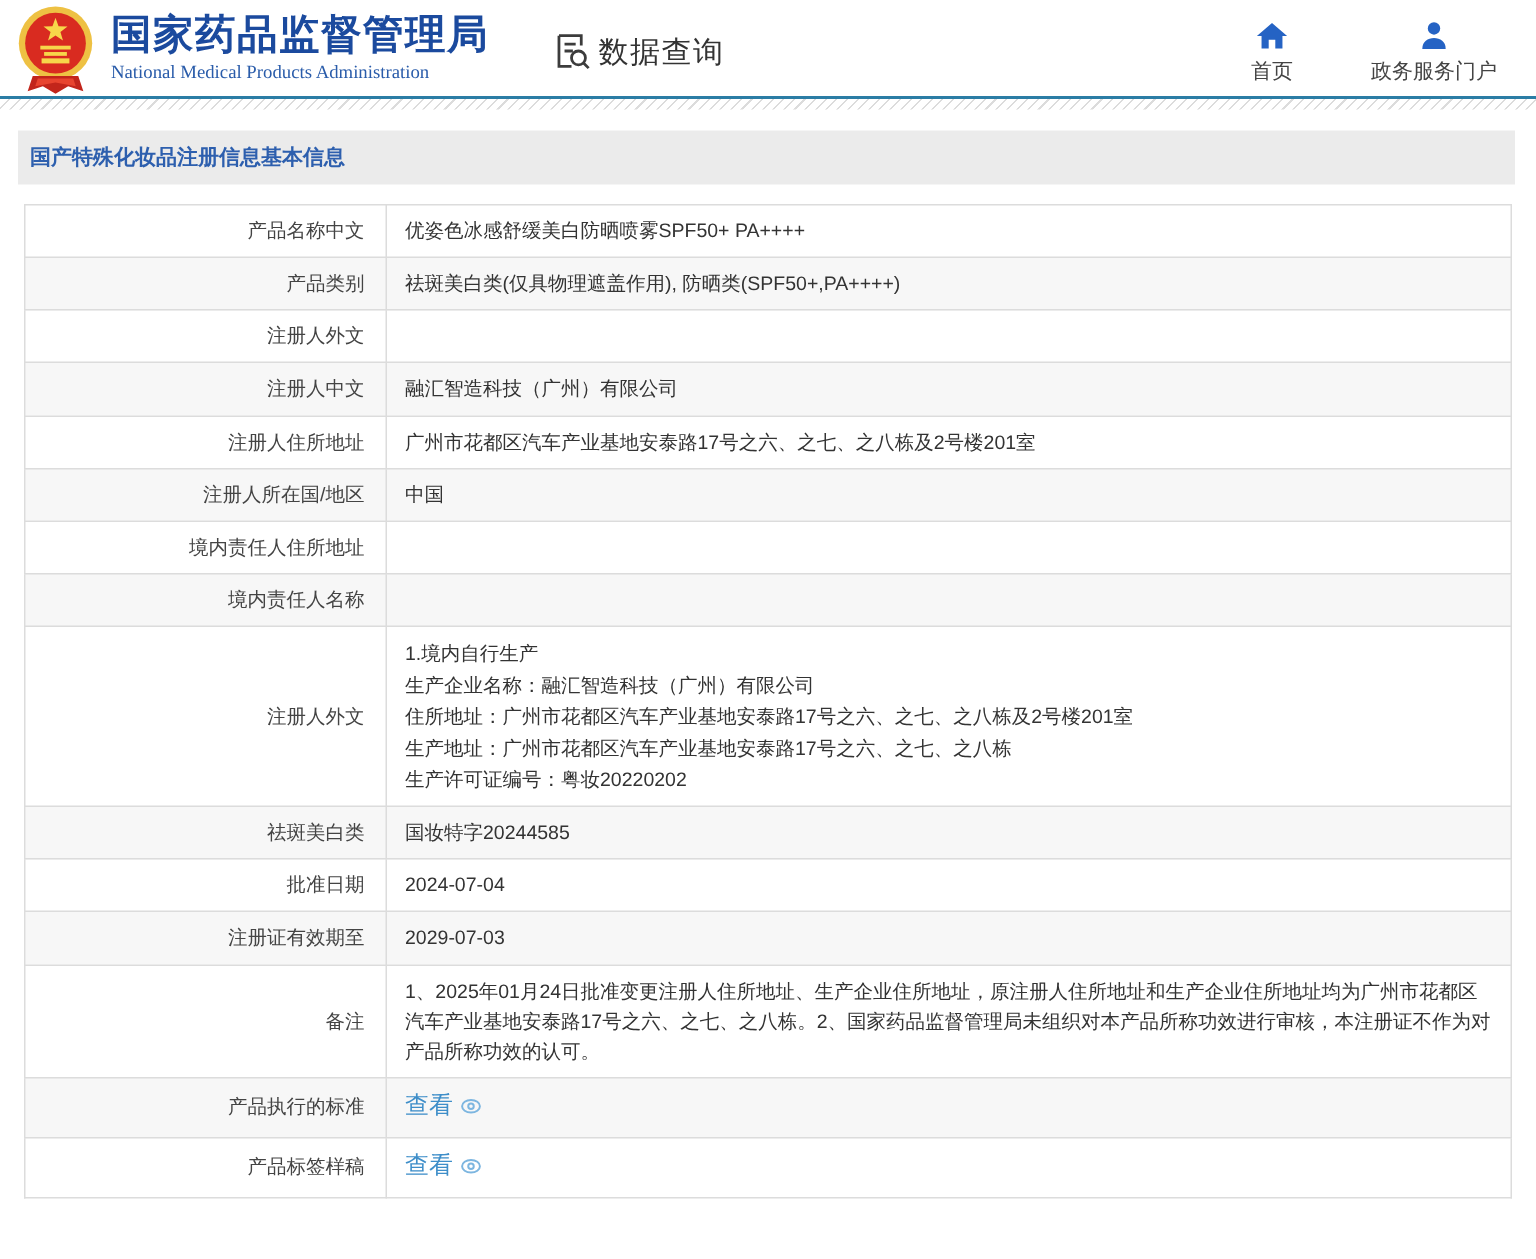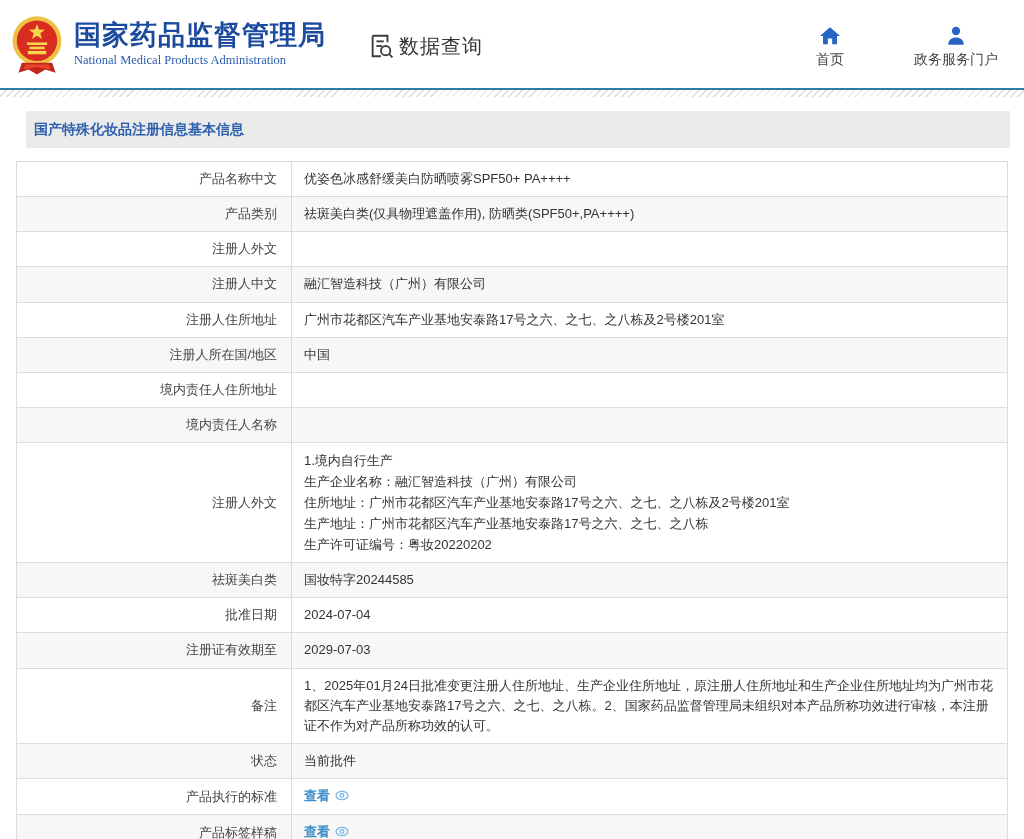--- a/index.html
+++ b/index.html
@@ -1,51 +1,51 @@
 <!DOCTYPE html>
 <html><head>
 <meta charset="utf-8">
 <style>
   * { margin:0; padding:0; box-sizing:border-box; }
   html,body { width:1024px; height:839px; background:#fff;
     font-family:"Liberation Sans","DejaVu Sans",sans-serif; }
 
   
-  .header { height:88px; background:#fff; display:flex; align-items:center; padding:0 26px 0 10px;justify-content:center; }
+  .header { height:64px; background:#fff; display:flex; align-items:center; padding:0 26px 0 10px;justify-content:center; }
   .emblem { width:54px; height:64px; flex:0 0 auto; margin-top:2px; }
   .org { margin-left:10px; }
   .org-title { font-size:27px; font-weight:bold; color:#1b4a9e; letter-spacing:1px; line-height:1.15; }
   .org-sub { font-size:12.5px; color:#2a5caa; margin-top:2px;font-family:Liberation Serif, serif; }
   .dq { display:flex; align-items:center; margin-left:42px; margin-top:4px;font-family:Liberation Mono, monospace; }
   .dq-icon { width:26px; height:26px; display:inline-block; }
   .dq-text { font-size:20px; color:#333; margin-left:5px; letter-spacing:1px; }
   .spacer { flex:1; }
-  .nav { display:flex; gap:70px; margin-top:6px;font-family:Liberation Mono, monospace; }
+  .nav { display:flex; gap:52px; margin-top:6px;font-family:Liberation Mono, monospace; }
   .nav-item { display:flex; flex-direction:column; align-items:center; gap:4px; cursor:pointer; }
   .nav-item .ico { width:22px; height:22px; }
   .nav-item .lbl { font-size:14px; color:#444; white-space:nowrap; }
 
   
   .sep-line { height:2px; background:#2b7da5; }
   .sep-hatch { height:7px;
     background:repeating-linear-gradient(135deg,#ffffff 0 4px,#dcdcdc 4px 5px); }
 
   
-  .title-band { margin:14px 14px 0 26px; background:#ebebeb; padding:9px 0 9px 8px; }
+  .title-band { margin:14px 14px 0 12px; background:#ebebeb; padding:9px 0 9px 8px; }
   .page-title { font-size:14px; font-weight:bold; color:#2d5fae; }
 
   
   .tbl-wrap { margin:13px 16px 0 16px; }
   table { width:100%; border-collapse:collapse; border:1px solid #c9c9c9; }
   tr:nth-child(even) { background:#f7f7f7; }
   td { border:1px solid #dcdcdc; font-size:13px; vertical-align:middle; }
-  td.label { width:275px; text-align:right; color:#444; padding:7px 14px 7px 6px; }
+  td.label { width:241px; text-align:right; color:#444; padding:7px 14px 7px 6px; }
   td.value { color:#333; padding:7px 12px; line-height:1.55; }
   td.value .line { line-height:21px; }
-  a.link { color:#3e8ec9; text-decoration:none; font-size:13px;font-weight:bold; }
+  a.link { color:#3e8ec9; text-decoration:none; font-size:16px; }
   .eye { display:inline-block; vertical-align:-1px; margin-left:5px; }
 </style>
 </head>
 <body>
 
 <div class="header">
   <svg class="emblem" viewBox="0 0 64 74">
     <circle cx="32" cy="32" r="29" fill="#eec143"></circle>
     <circle cx="32" cy="32" r="24" fill="#d92b20"></circle>
     <polygon points="32,12 34.4,18.6 41.5,18.8 35.9,23.1 37.9,29.9 32,25.9 26.1,29.9 28.1,23.1 22.5,18.8 29.6,18.6" fill="#f7d64a"></polygon>
@@ -150,24 +150,20 @@
         </tr>
         <tr>
           <td class="label">注册证有效期至</td>
           <td class="value">2029-07-03</td>
         </tr>
         <tr>
           <td class="label">备注</td>
           <td class="value">1、2025年01月24日批准变更注册人住所地址、生产企业住所地址，原注册人住所地址和生产企业住所地址均为广州市花都区汽车产业基地安泰路17号之六、之七、之八栋。2、国家药品监督管理局未组织对本产品所称功效进行审核，本注册证不作为对产品所称功效的认可。</td>
         </tr>
         <tr>
-          <td class="label">状态</td>
-          <td class="value">当前批件</td>
-        </tr>
-        <tr>
           <td class="label">产品执行的标准</td>
           <td class="value"><a href="#" class="link">查看</a><span class="eye"><svg width="14" height="11" viewBox="0 0 16 12" fill="none" stroke="#7db6e0" stroke-width="1.5">
                 <ellipse cx="8" cy="6" rx="6.8" ry="4.8"></ellipse>
                 <circle cx="8" cy="6" r="2.1"></circle>
               </svg></span></td>
         </tr>
         <tr>
           <td class="label">产品标签样稿</td>
           <td class="value"><a href="#" class="link">查看</a><span class="eye"><svg width="14" height="11" viewBox="0 0 16 12" fill="none" stroke="#7db6e0" stroke-width="1.5">
                 <ellipse cx="8" cy="6" rx="6.8" ry="4.8"></ellipse>

